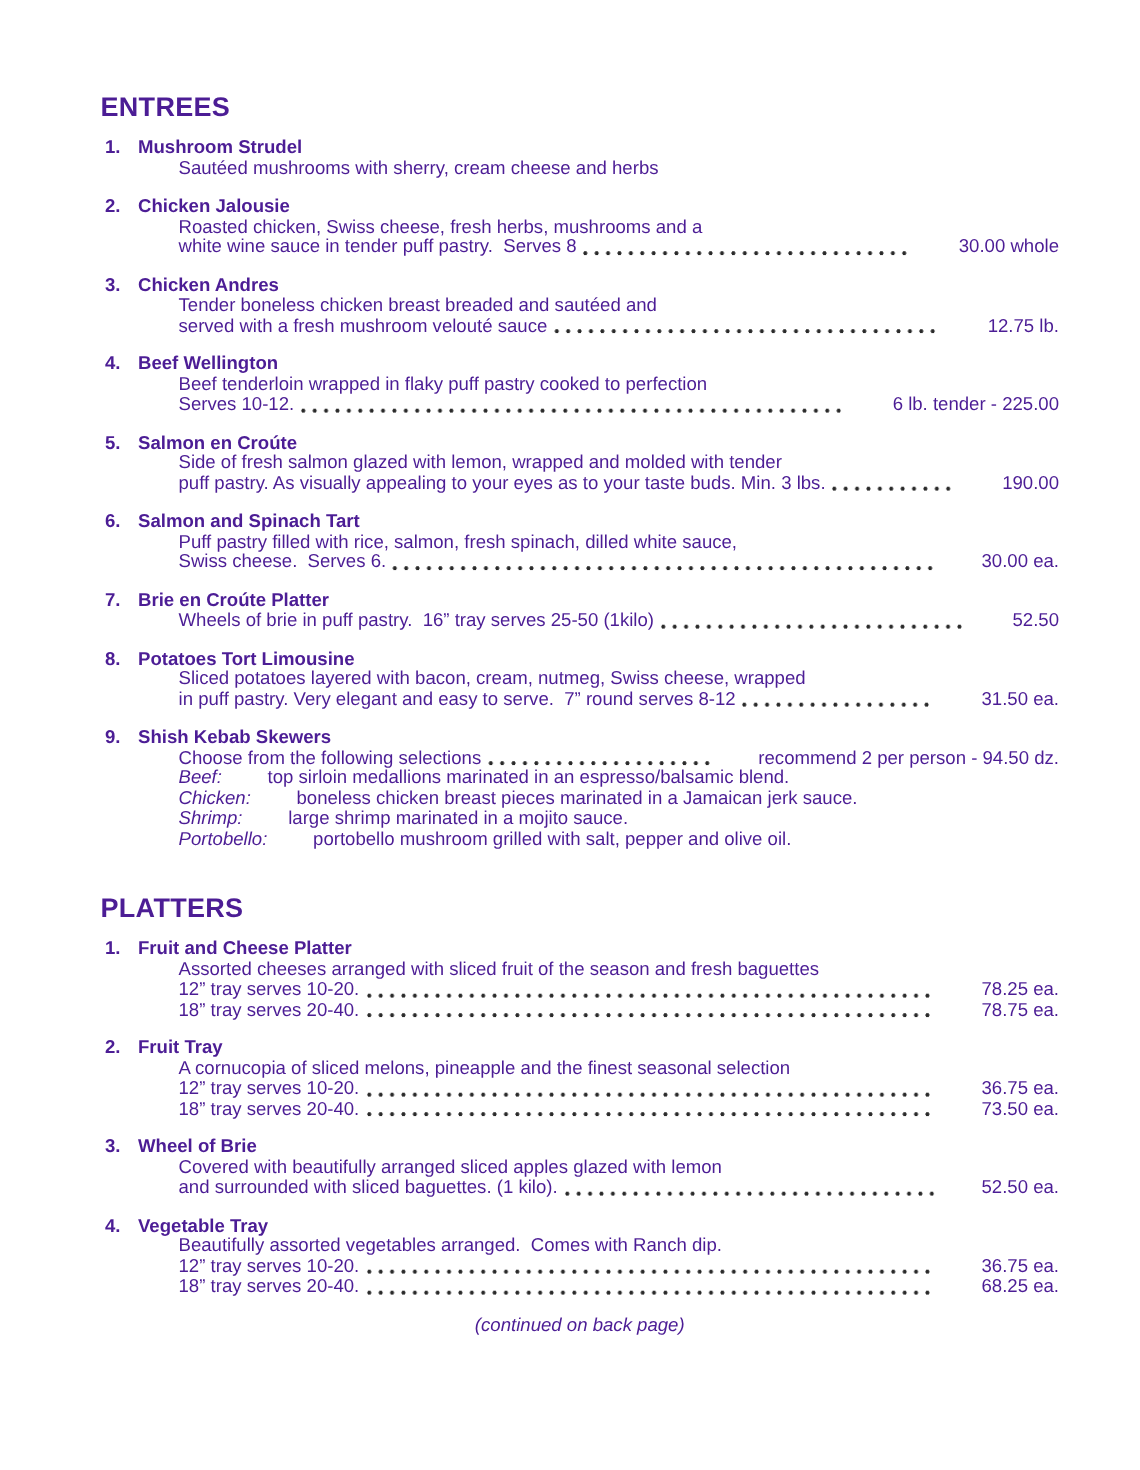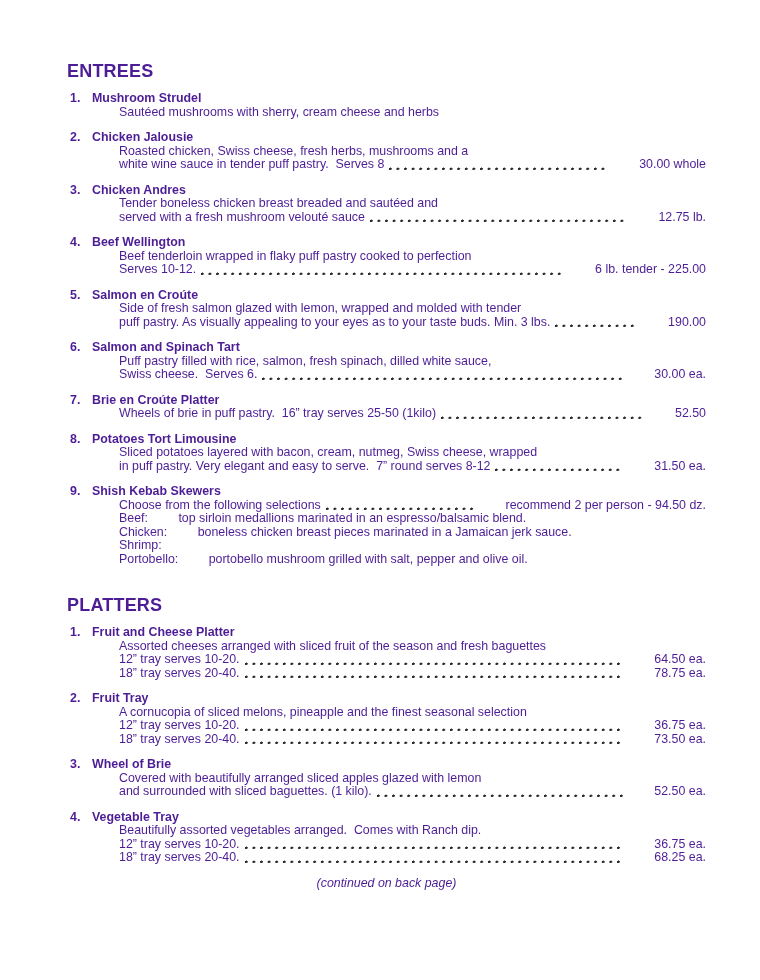--- a/index.html
+++ b/index.html
@@ -14,21 +14,21 @@
     font-size: 18px; line-height: 18px; font-weight: bold;
     margin: 0 0 12px 0; letter-spacing: 0.2px;
   }
   .section-platters { margin-top: 30px; }
   .item { display: flex; margin-bottom: 12px; padding-left: 3px; }
   .num { width: 22px; flex: none; font-weight: bold; }
   .body { flex: 1; min-width: 0; }
   .name { font-weight: bold; }
   .line { display: flex; align-items: flex-end; }
   .txt { white-space: pre; margin-left: 27px; }
-  .it { }
+  .it { font-style: italic; }
   .dots {
     flex: 1 1 auto; min-width: 10px; height: 11px; margin: 0 4px;
     background-image: radial-gradient(circle at 2.2px 7.8px, #2a2a2a 1.15px, transparent 1.5px);
     background-size: 7.6px 11px; background-repeat: repeat-x;
   }
   .footer { text-align: center; font-style: italic; margin-top: 6px; }
 </style>
 </head>
 <body>
 
@@ -161,20 +161,21 @@
         <div class="line">
           <span class="txt it">Beef:</span>
           <span class="txt"> top sirloin medallions marinated in an espresso/balsamic blend.</span>
         </div>
         <div class="line">
           <span class="txt it">Chicken:</span>
           <span class="txt"> boneless chicken breast pieces marinated in a Jamaican jerk sauce.</span>
         </div>
         <div class="line">
           <span class="txt it">Shrimp:</span>
+          <span class="txt"> large shrimp marinated in a mojito sauce.</span>
         </div>
         <div class="line">
           <span class="txt it">Portobello:</span>
           <span class="txt"> portobello mushroom grilled with salt, pepper and olive oil.</span>
         </div>
       </div>
     </div>
   </section>
 
   <section class="section-platters">
@@ -183,21 +184,21 @@
     <div class="item">
       <span class="num">1.</span>
       <div class="body">
         <div class="name">Fruit and Cheese Platter</div>
         <div class="line">
             <span class="txt">Assorted cheeses arranged with sliced fruit of the season and fresh baguettes</span>
           </div>
         <div class="line">
           <span class="txt">12” tray serves 10-20.</span>
           <span class="dots"></span>
-          <span class="txt">64.50 ea.</span>
+          <span class="txt">78.25 ea.</span>
         </div>
         <div class="line">
           <span class="txt">18” tray serves 20-40.</span>
           <span class="dots"></span>
           <span class="txt">78.75 ea.</span>
         </div>
       </div>
     </div>
 
     <div class="item">

